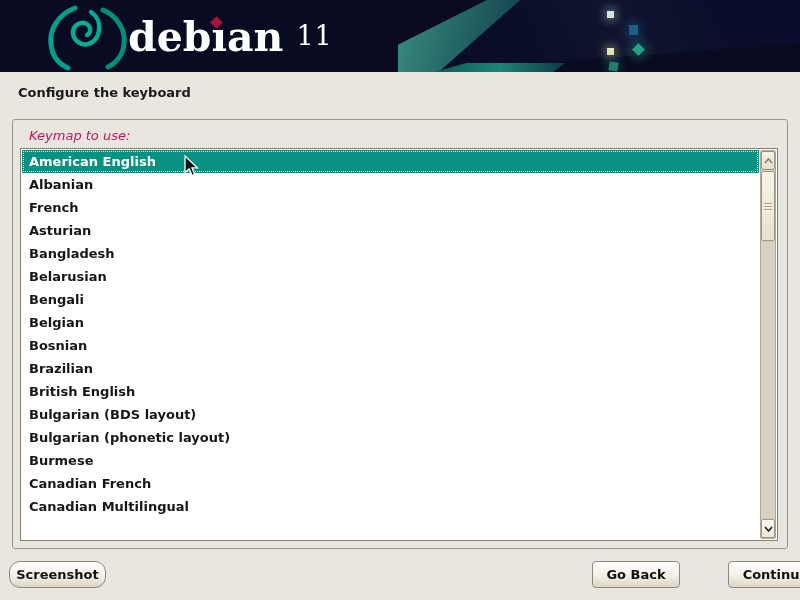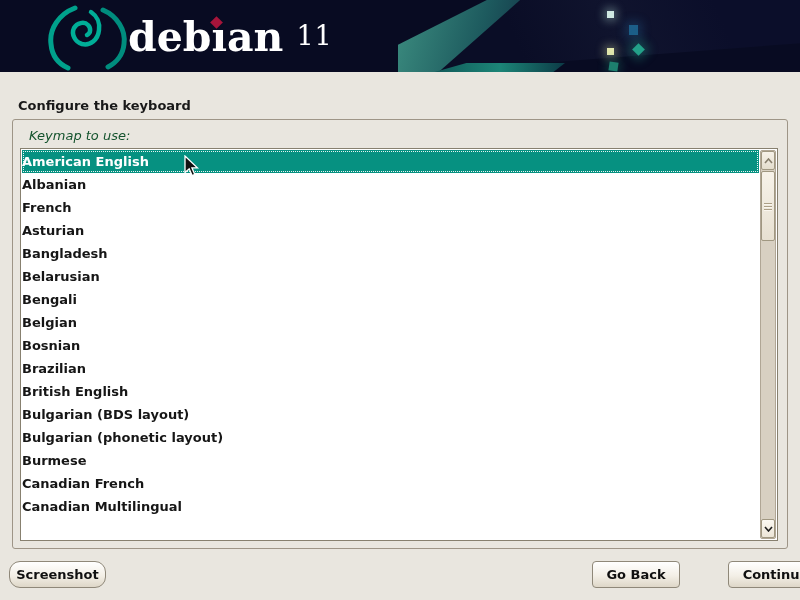--- a/index.html
+++ b/index.html
@@ -25,26 +25,26 @@
   .sq-yellow{left:607px;top:48px;width:7px;height:7px;background:#e3e8ad;box-shadow:0 0 9px 3px rgba(220,230,170,.35);}
   .sq-teal-d{left:634px;top:45px;width:9px;height:9px;background:#23a189;transform:rotate(45deg);box-shadow:0 0 10px 4px rgba(35,160,135,.35);}
   .sq-teal{left:609px;top:62px;width:9px;height:9px;background:#1d7f6e;transform:rotate(8deg);box-shadow:0 0 9px 3px rgba(30,130,110,.3);}
   .swirl{position:absolute;left:42px;top:3px;}
   .wordmark{position:absolute;left:128px;top:8px;color:#fff;
     font-family:"DejaVu Serif","Liberation Serif",serif;font-weight:bold;font-size:41px;line-height:56px;white-space:nowrap;}
   .logo-i{position:relative;display:inline-block;}
   .diamond{position:absolute;left:1px;top:9px;width:9px;height:9px;background:#a6143a;transform:rotate(45deg);}
   .version{font-weight:normal;font-size:27px;margin-left:13px;vertical-align:6px;letter-spacing:1px;}
   
-  .page-title{position:absolute;left:18px;top:85px;font-size:13px;font-weight:bold;color:#191919;margin-top:13px;}
+  .page-title{position:absolute;left:18px;top:85px;font-size:13px;font-weight:bold;color:#191919;}
   .frame{position:absolute;left:12px;top:119px;width:774px;height:428px;border:1px solid #9e9587;border-radius:3px;}
-  .frame-label{position:absolute;left:16px;top:8px;font-size:13px;font-style:italic;color:#14532d;}
+  .frame-label{position:absolute;left:16px;top:8px;font-size:13px;font-style:italic;color:#be185d;}
   .listbox{position:absolute;left:7px;top:28px;width:756px;height:391px;background:#fff;border:1px solid #87806f;}
   .rows{position:absolute;left:1px;top:1px;width:737px;}
-  .row{height:23px;line-height:23px;font-size:13px;font-weight:bold;color:#161616;white-space:nowrap;overflow:hidden;}
+  .row{height:23px;line-height:23px;padding-left:7px;font-size:13px;font-weight:bold;color:#161616;white-space:nowrap;overflow:hidden;}
   .row.selected{background:#069181;color:#ffffff;outline:1px dotted rgba(255,255,255,.9);outline-offset:-2px;}
   
   .scrollbar{position:absolute;right:1px;top:1px;width:16px;height:389px;background:#d8d0c2;border:1px solid #b0a695;border-radius:2px;box-sizing:border-box;}
   .sb-btn{position:absolute;left:0;width:14px;height:19px;background:linear-gradient(#f6f1e8,#e4ddcd);border:1px solid #a09781;border-radius:2px;box-sizing:border-box;display:flex;align-items:center;justify-content:center;}
   .sb-up{top:0;}
   .sb-down{bottom:0;background:linear-gradient(#fbf8f2,#ece5d7);}
   .sb-thumb{position:absolute;left:0;top:20px;width:14px;height:70px;background:linear-gradient(#f7f2e9,#e7e0d1);border:1px solid #a09781;border-radius:2px;box-sizing:border-box;}
   .grip{position:absolute;left:2px;top:31px;width:8px;height:8px;
     background:repeating-linear-gradient(to bottom,#ac9f86 0 1px,#faf6ee 1px 2px,rgba(0,0,0,0) 2px 3px);}
   

